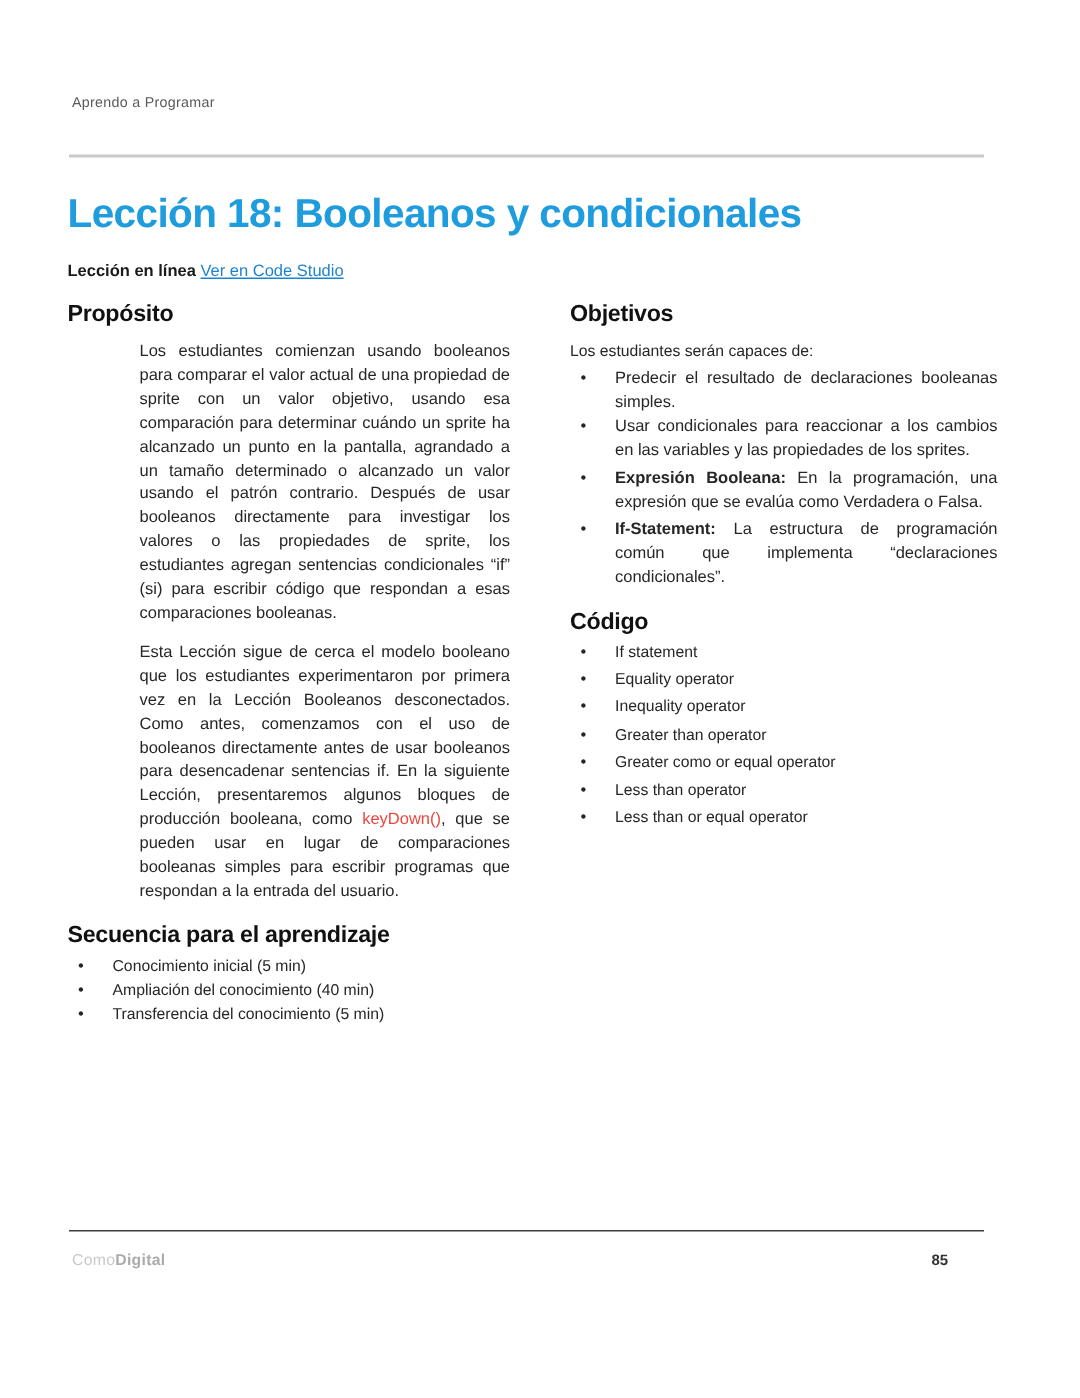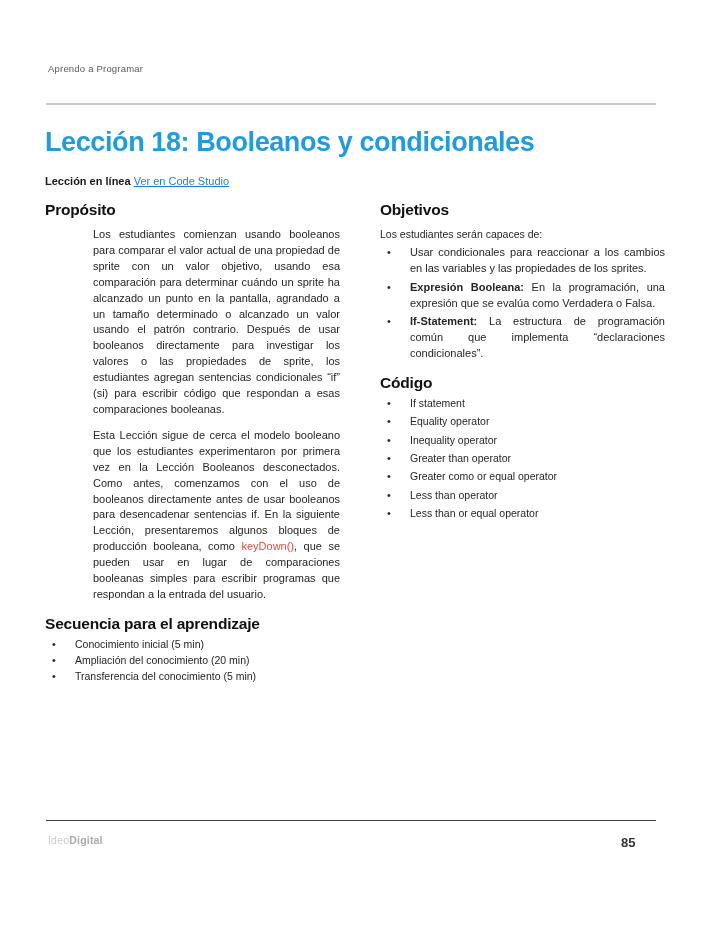--- a/index.html
+++ b/index.html
@@ -84,21 +84,21 @@
     border-top: 1.5px solid #3d3d3d;
   }
   .footer-brand {
     position: absolute; top: 834px; left: 48px;
     font-size: 10.5px; letter-spacing: 0.2px;
   }
   .brand-light { color: #c9c9c9; }
   .brand-bold  { color: #ababab; font-weight: bold; }
   .page-number {
     position: absolute; top: 835px; left: 621px;
-    font-size: 13px; font-weight: bold; color: #333333;
+    font-size: 10px; font-weight: bold; color: #333333;
   }
 </style>
 </head>
 <body>
 
 <div class="page-header">Aprendo a Programar</div>
 <div class="header-rule"></div>
 
 <div class="content">
 
@@ -112,29 +112,30 @@
   <div class="columns">
 
     <div class="col-left">
       <h2 class="sec-heading">Propósito</h2>
       <p class="body-text">Los estudiantes comienzan usando booleanos para comparar el valor actual de una propiedad de sprite con un valor objetivo, usando esa comparación para determinar cuándo un sprite ha alcanzado un punto en la pantalla, agrandado a un tamaño determinado o alcanzado un valor usando el patrón contrario. Después de usar booleanos directamente para investigar los valores o las propiedades de sprite, los estudiantes agregan sentencias condicionales “if” (si) para escribir código que respondan a esas comparaciones booleanas.</p>
       <p class="body-text" style="margin-top:10px"><span>Esta Lección sigue de cerca el modelo booleano que los estudiantes experimentaron por primera vez en la Lección Booleanos desconectados. Como antes, comenzamos con el uso de booleanos directamente antes de usar booleanos para desencadenar sentencias if. En la siguiente Lección, presentaremos algunos bloques de producción booleana, como </span><span class="code-red">keyDown()</span><span>, que se pueden usar en lugar de comparaciones booleanas simples para escribir programas que respondan a la entrada del usuario.</span></p>
 
       <h2 class="sec-heading sec-gap">Secuencia para el aprendizaje</h2>
       <ul class="bullets seq-list">
         <li>Conocimiento inicial (5 min)</li>
-        <li>Ampliación del conocimiento (20 min)</li>
+        <li>Ampliación del conocimiento (40 min)</li>
         <li>Transferencia del conocimiento (5 min)</li>
       </ul>
     </div>
 
     <div class="col-right">
       <h2 class="sec-heading">Objetivos</h2>
       <div class="intro-text">Los estudiantes serán capaces de:</div>
       <ul class="bullets justified">
+        <li>Predecir el resultado de declaraciones booleanas simples.</li>
         <li>Usar condicionales para reaccionar a los cambios en las variables y las propiedades de los sprites.</li>
       </ul>
 
       <ul class="bullets justified spaced">
         <li><span class="term">Expresión Booleana:</span><span> En la programación, una expresión que se evalúa como Verdadera o Falsa.</span></li>
         <li><span class="term">If-Statement:</span><span> La estructura de programación común que implementa “declaraciones condicionales”.</span></li>
       </ul>
 
       <h2 class="sec-heading sec-gap">Código</h2>
       <ul class="bullets code-list spaced">
@@ -145,14 +146,14 @@
         <li>Greater como or equal operator</li>
         <li>Less than operator</li>
         <li>Less than or equal operator</li>
       </ul>
     </div>
 
   </div>
 </div>
 
 <div class="footer-rule"></div>
-<div class="footer-brand"><span class="brand-light">Ideo</span><span class="brand-bold">Digital</span></div>
+<div class="footer-brand"><span class="brand-light">Como</span><span class="brand-bold">Digital</span></div>
 <div class="page-number">85</div>
 
 </body></html>

